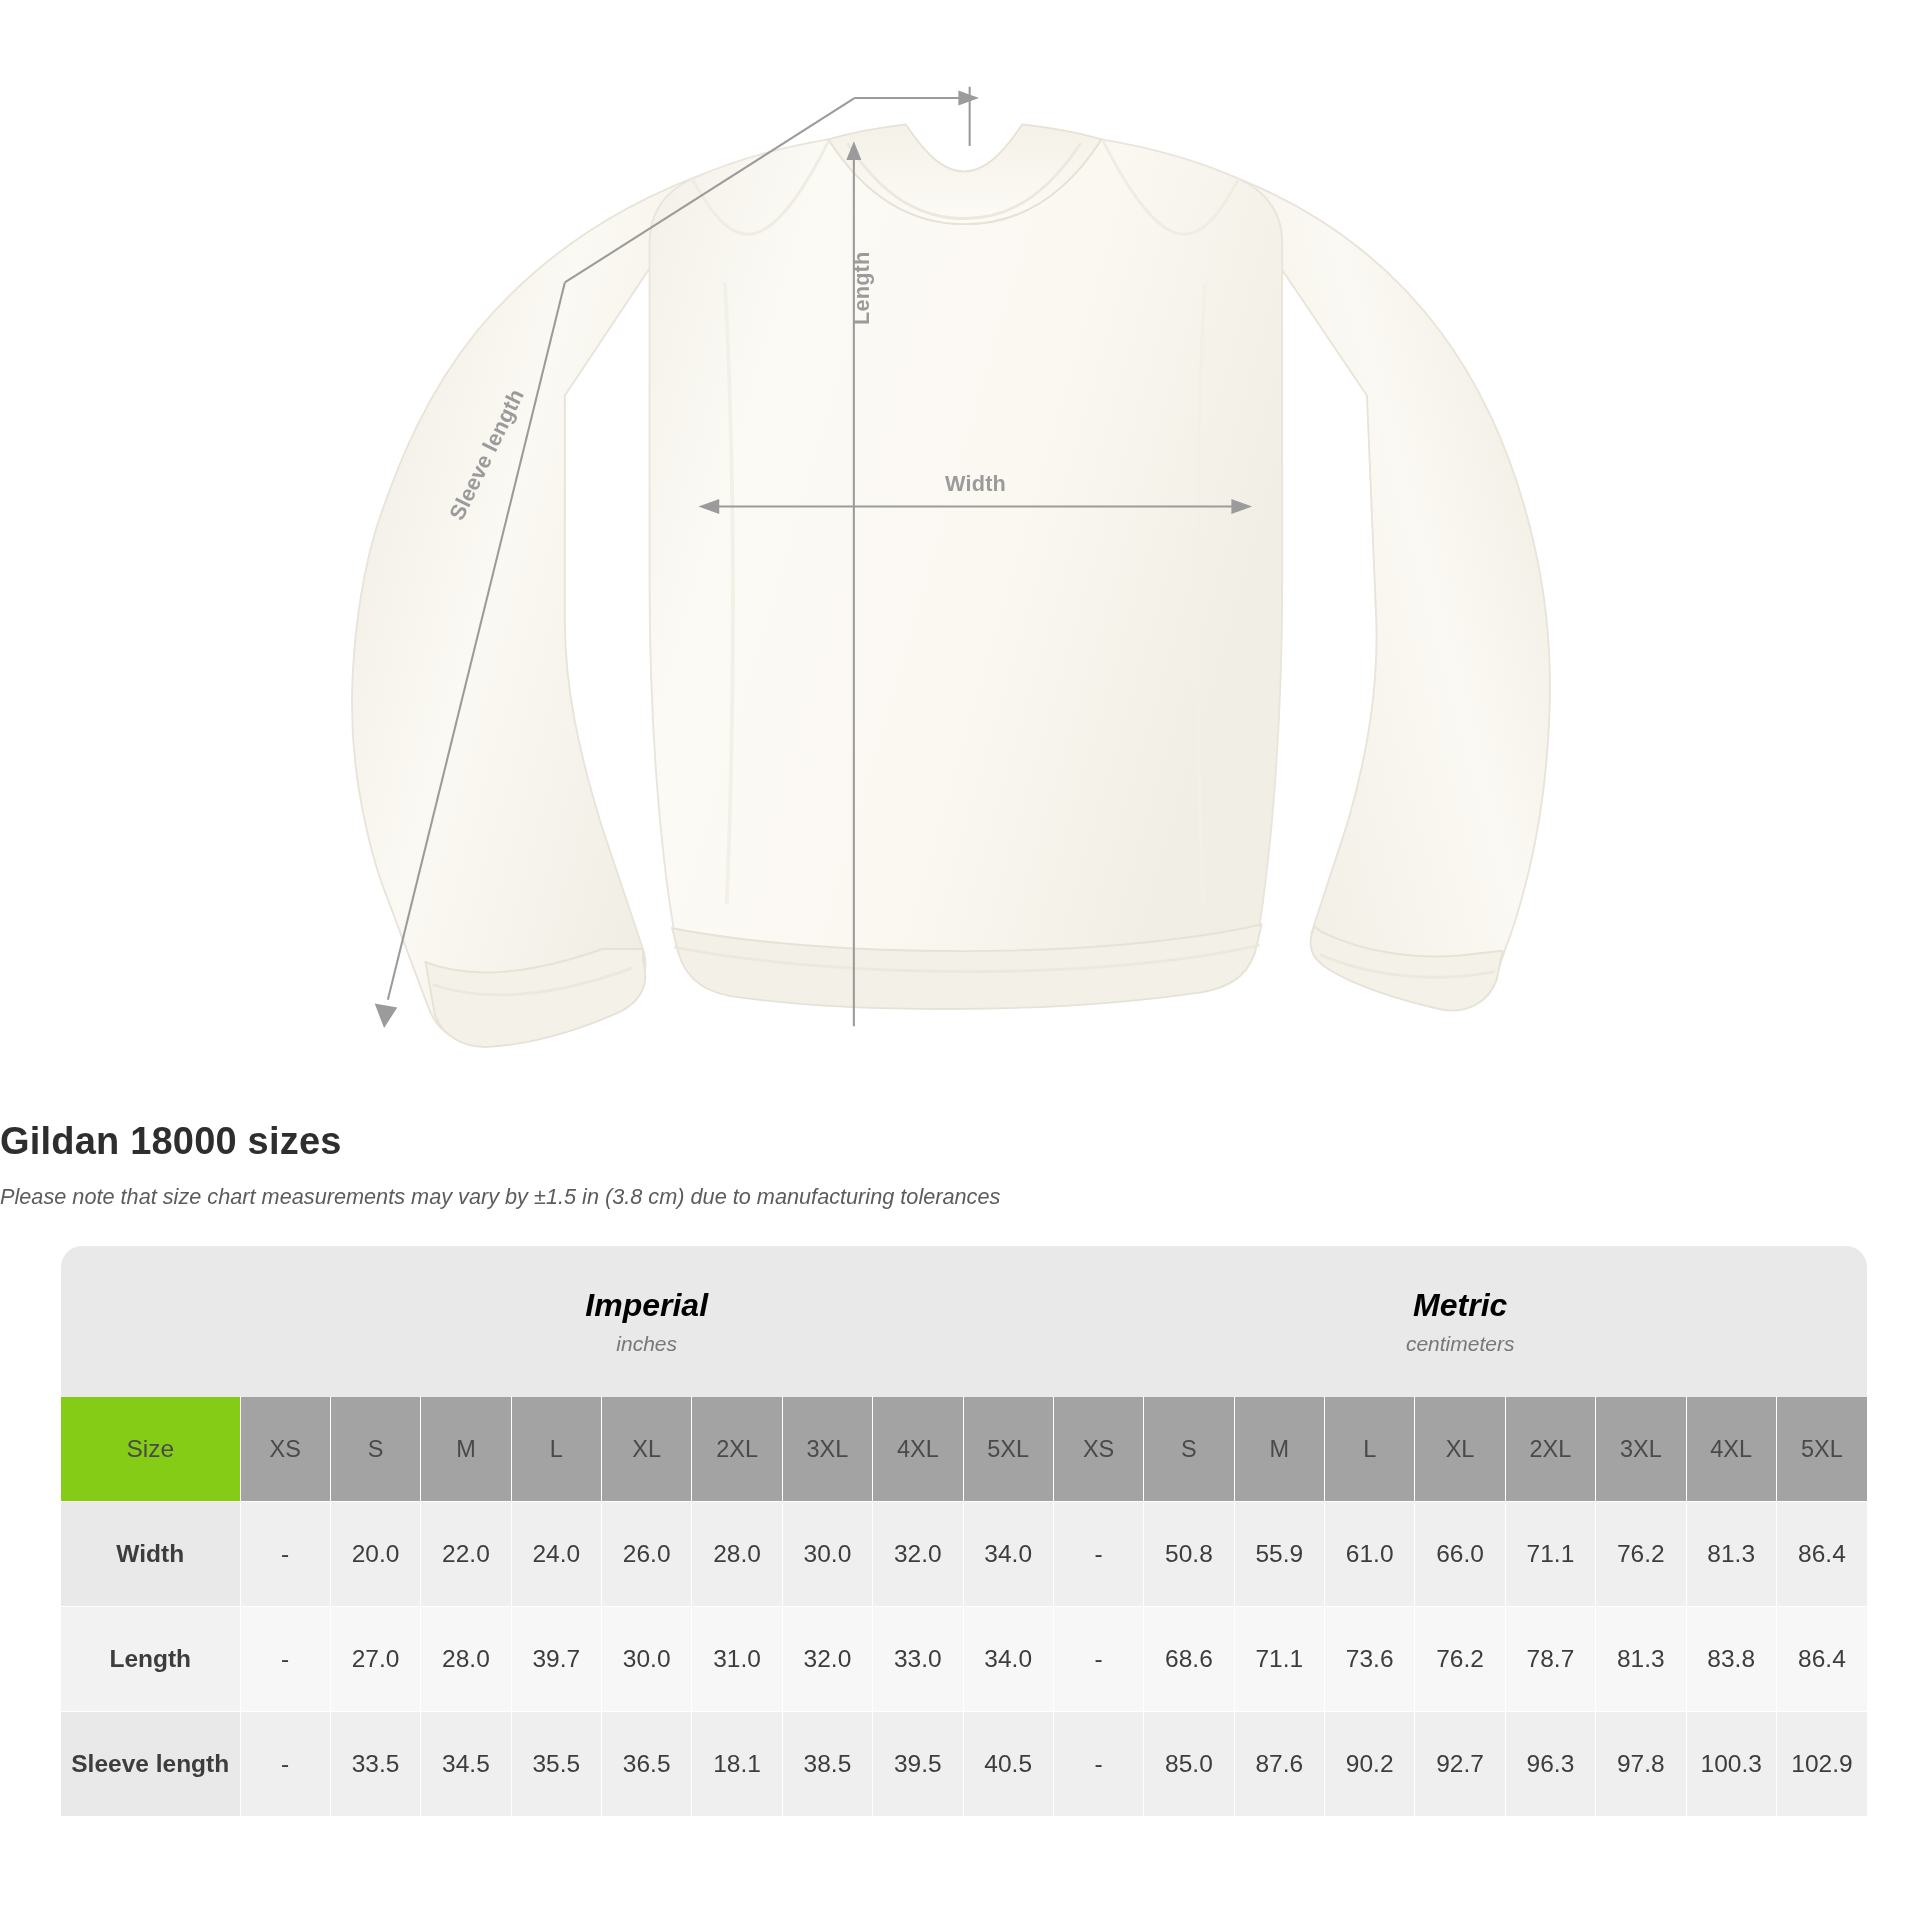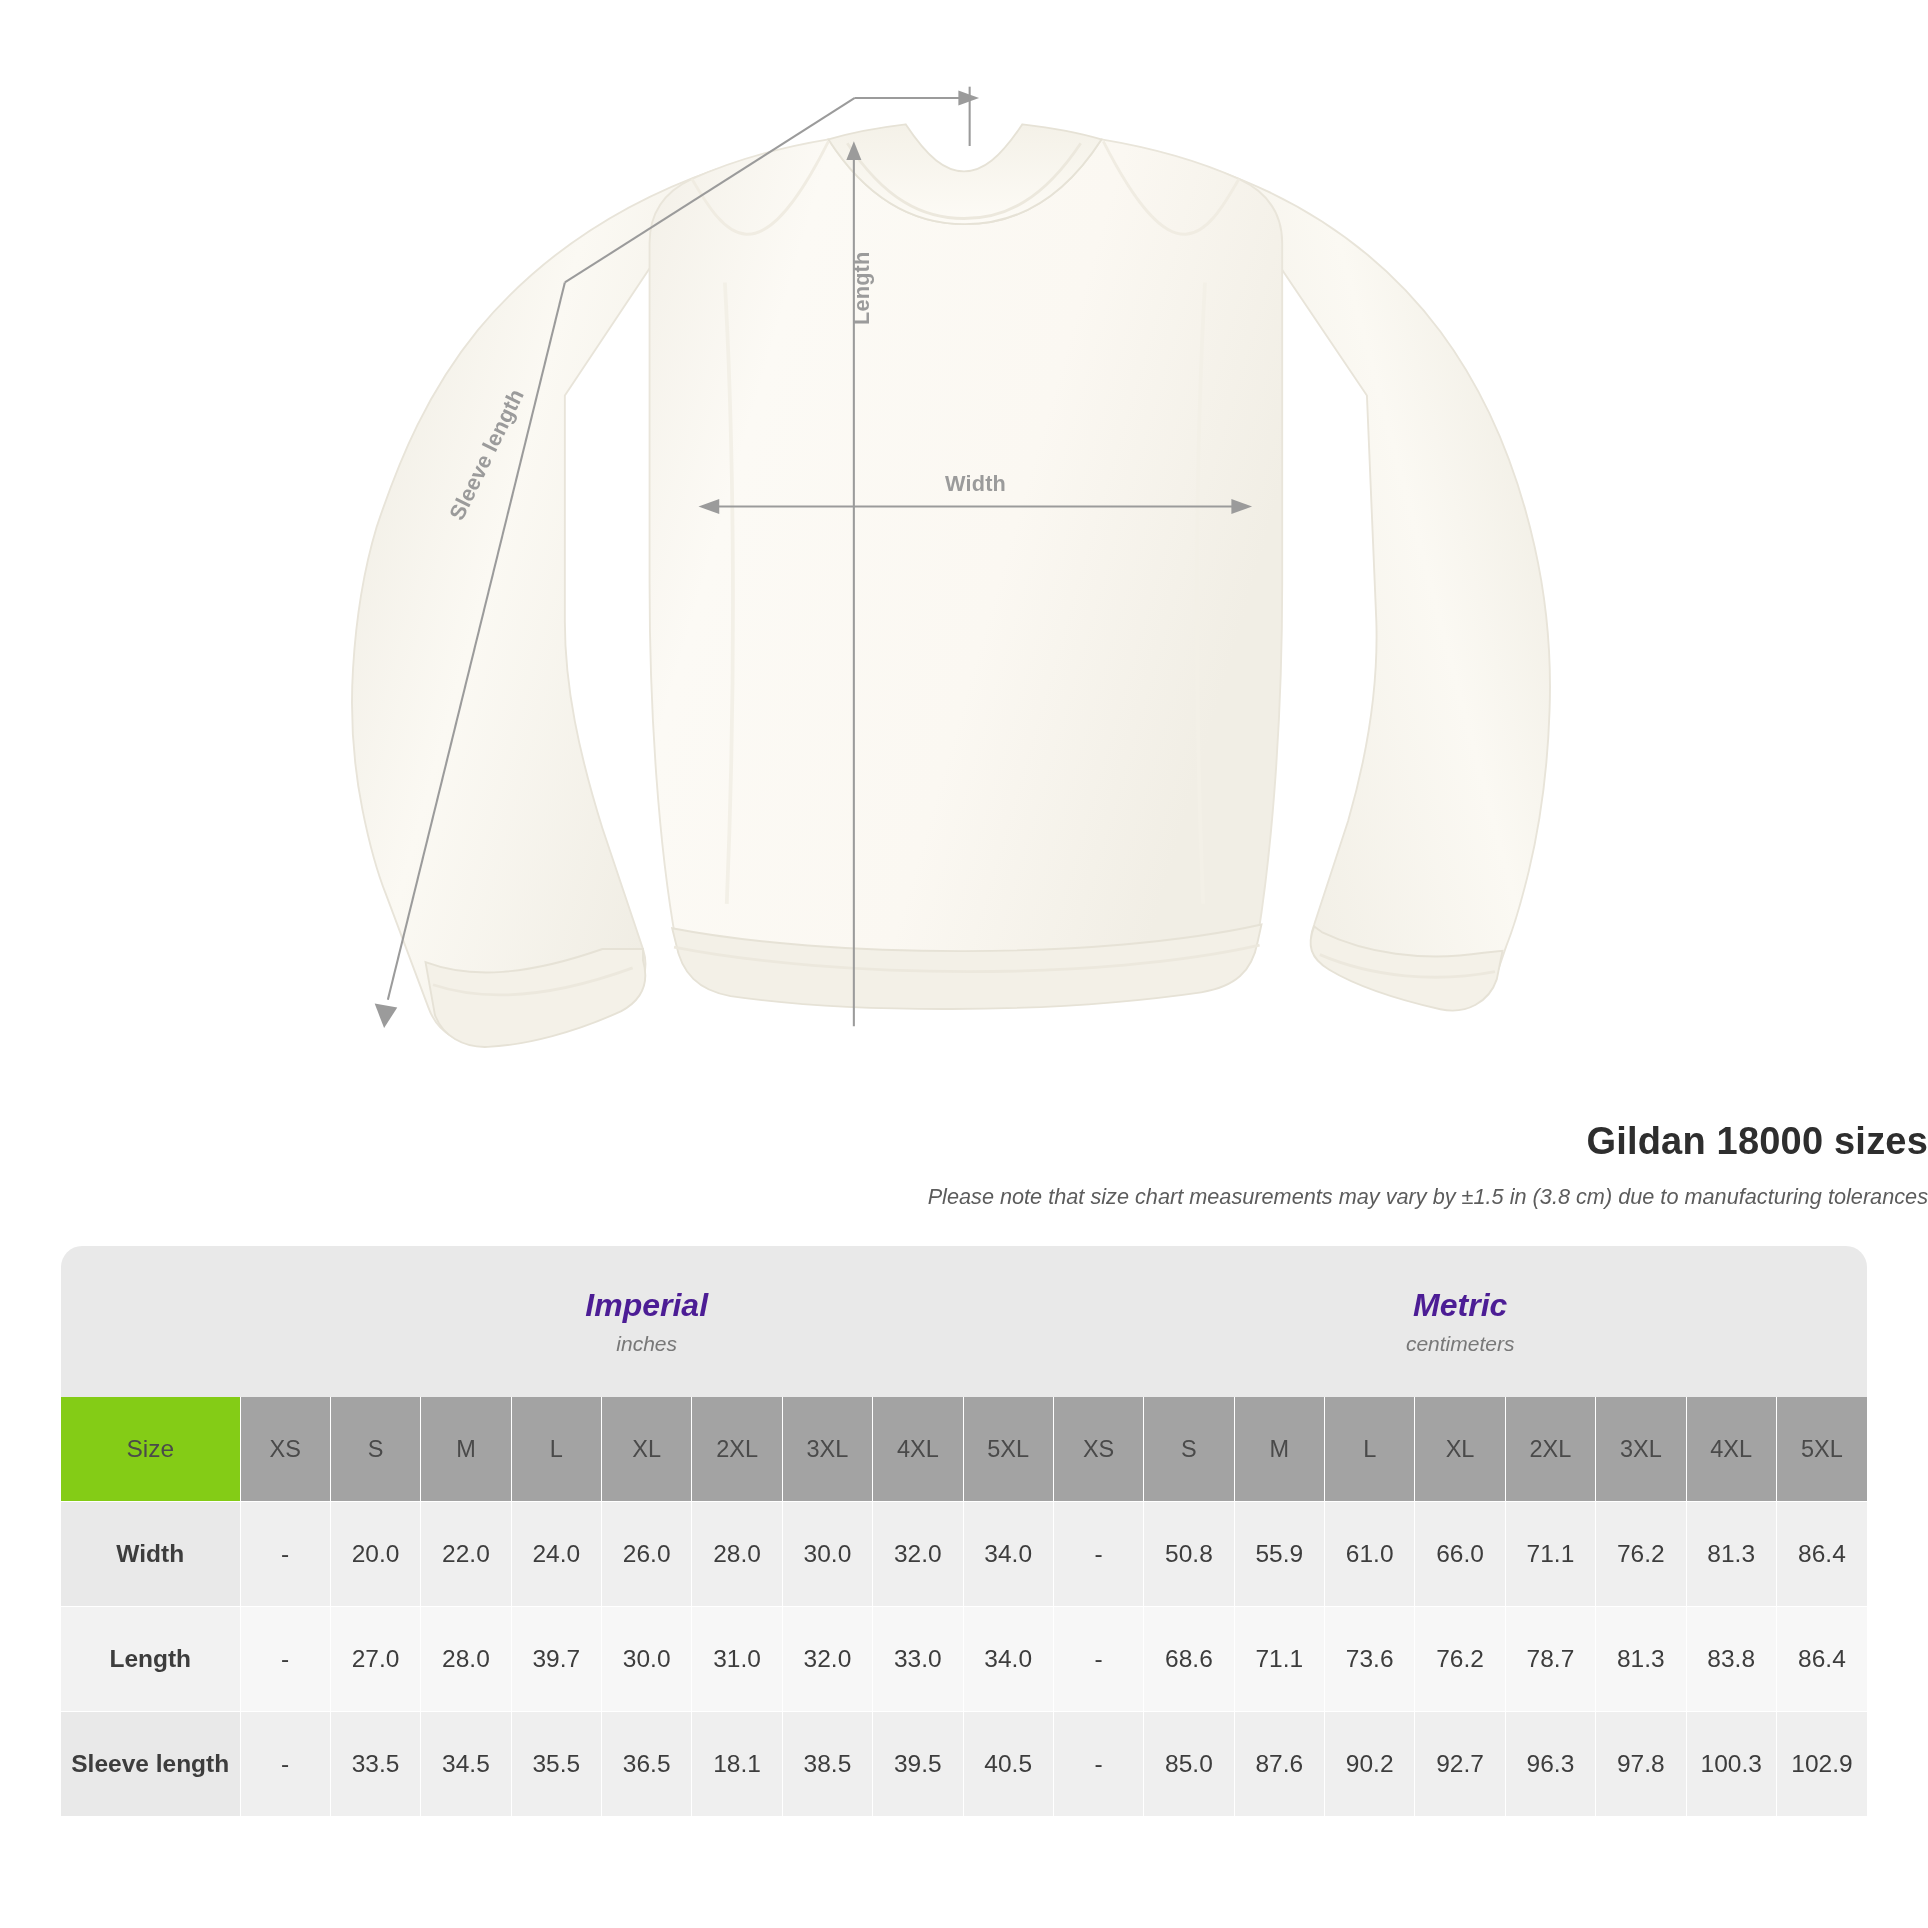--- a/index.html
+++ b/index.html
@@ -49,21 +49,21 @@
     transform-origin: left top;
   }
   .dim-label.sleeve-label {
     left: 444px; top: 513px;
     transform: rotate(-64deg);
     transform-origin: left top;
   }
 
   
   .title-block {
-    text-align: right;
+    text-align: left;
     margin-top: 9.4px;
   }
   .chart-title {
     font-size: 38px;
     font-weight: bold;
     color: #2e2e2e;
     margin: 0;
     letter-spacing: 0.2px;
   }
   .chart-note {
@@ -93,21 +93,21 @@
   
   .unit-row td {
     background: #e9e9e9;
     height: 151px;
     padding: 0;
   }
   .unit-name {
     font-size: 32px;
     font-weight: bold;
     font-style: italic;
-    color: #4c1d95;
+    color: #000000;
     line-height: 1.15;
   }
   .unit-sub {
     font-size: 21px;
     font-style: italic;
     color: #787878;
     margin-top: 8px;
   }
 
   

